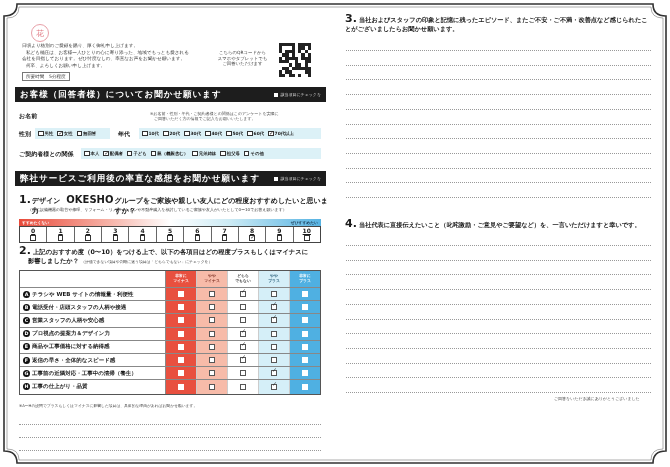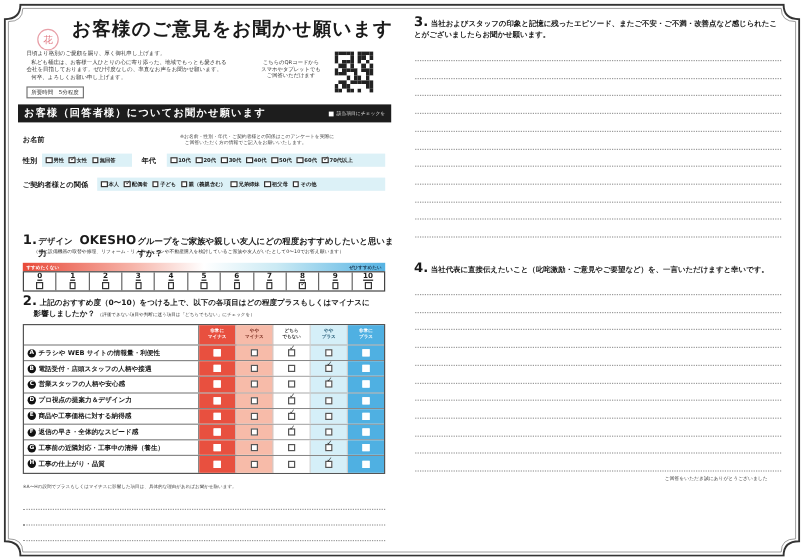--- a/index.html
+++ b/index.html
@@ -82,21 +82,20 @@
 
 <div class="frame">
   <svg width="664" height="461" viewBox="0 0 664 461">
     <path d="M14 1 H650 Q650 13 663 13 V448 Q650 448 650 460 H14 Q14 448 1 448 V13 Q14 13 14 1 Z" fill="none" stroke="#333" stroke-width="1.6"></path>
     <path d="M16 4 H648 Q648 15 660 15 V446 Q648 446 648 457 H16 Q16 446 4 446 V15 Q16 15 16 4 Z" fill="none" stroke="#777" stroke-width="0.6"></path>
   </svg>
 </div>
 
 <div class="page left">
   <div class="stamp">花</div>
-  <div class="title">お客様のご意見をお聞かせ願います</div>
 
   <div class="intro">
     <div>日頃より格別のご愛顧を賜り、厚く御礼申し上げます。</div>
     <div style="padding-left:4px">私ども桶庄は、お客様一人ひとりの心に寄り添った、地域でもっとも愛される</div>
     <div>会社を目指しております。ぜひ忖度なしの、率直なお声をお聞かせ願います。</div>
     <div style="padding-left:4px">何卒、よろしくお願い申し上げます。</div>
   </div>
   <div class="time-badge">所要時間　5分程度</div>
 
   <div class="qr-text">
@@ -295,20 +294,27 @@
       <label class="opt">
         <span class="cb"></span>
         <span>祖父母</span>
       </label>
       <label class="opt">
         <span class="cb"></span>
         <span>その他</span>
       </label>
     </div>
 
+  <div class="bar" style="top:171px">
+    <span class="bar-title">弊社サービスご利用後の率直な感想をお聞かせ願います</span>
+    <span class="bar-note">
+        <i class="mini-check"></i>
+        <span>該当項目にチェックを</span>
+      </span>
+  </div>
 
   <div class="q1">
     <span class="q-num">1.</span>
     <span>デザイン力</span>
     <span class="brand">OKESHO</span>
     <span>グループをご家族や親しい友人にどの程度おすすめしたいと思いますか？</span>
   </div>
   <div class="q1-sub">（仮に設備機器の取替や修理、リフォーム・リノベーションや不動産購入を検討しているご家族や友人がいたとして0〜10でお答え願います）</div>
 
   <div class="grad">

